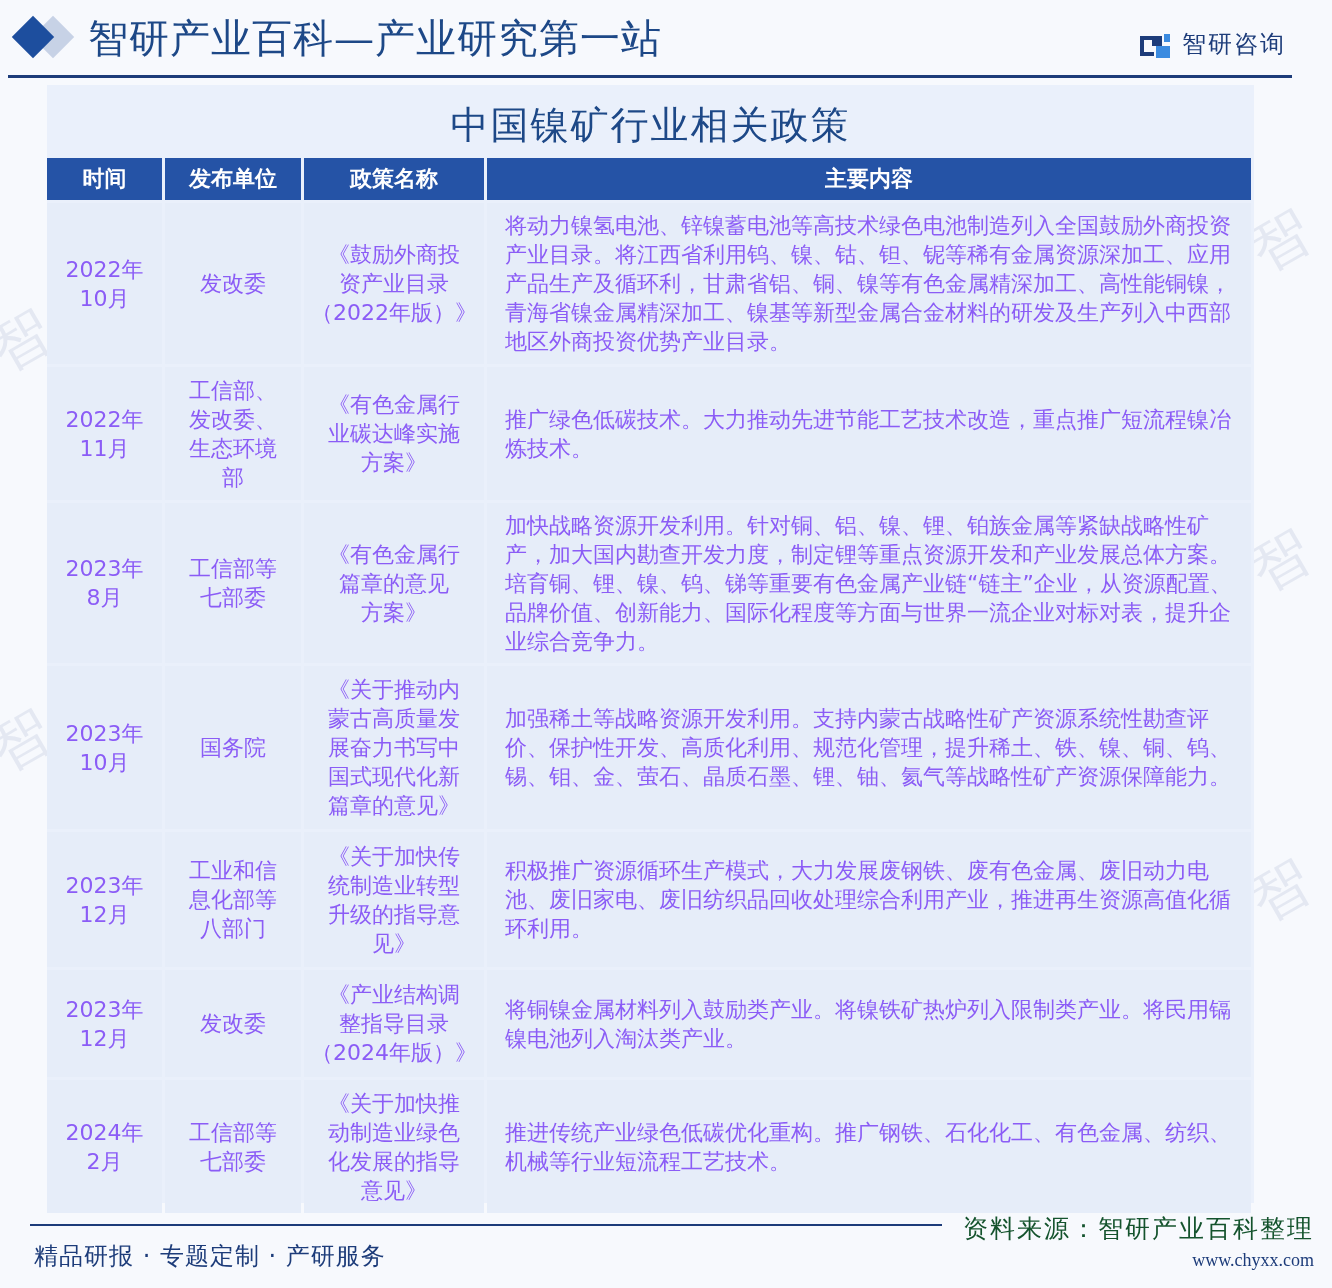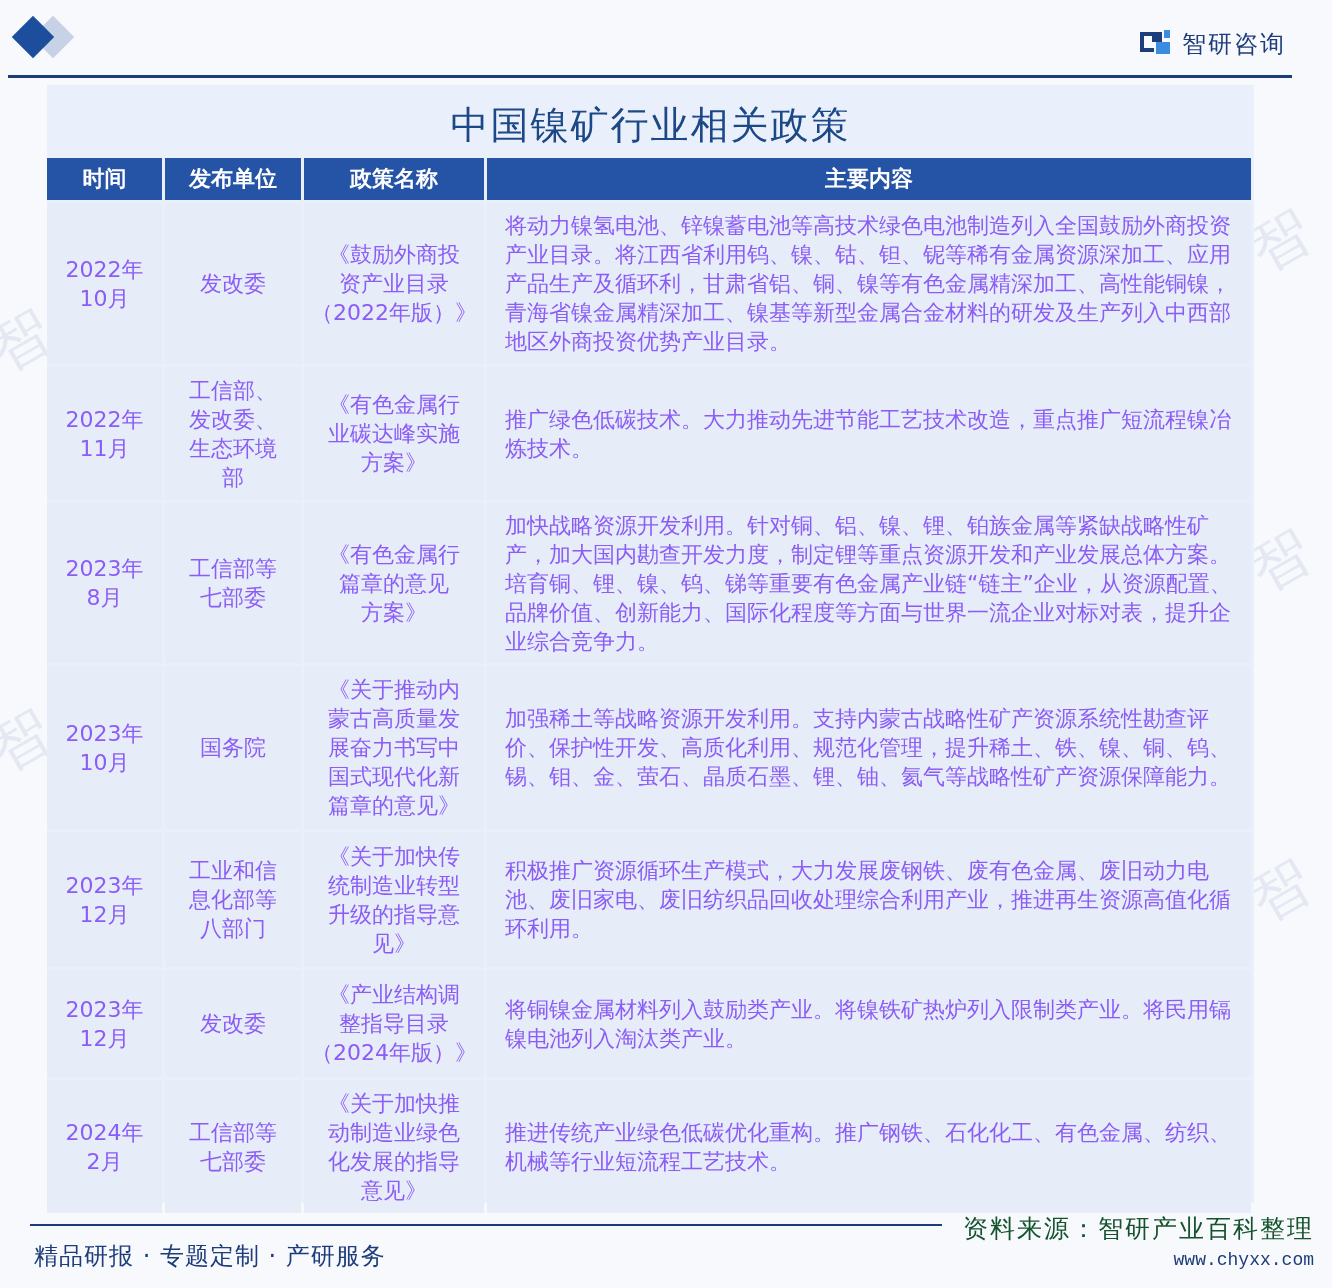--- a/index.html
+++ b/index.html
@@ -9,21 +9,21 @@
     font-family:"DejaVu Sans", "Liberation Sans", sans-serif;
   }
   .header { position:absolute; left:0; top:0; width:1332px; height:80px; }
   .diamond-wrap { position:absolute; left:12px; top:14px; width:70px; height:50px; }
   .diamond-dark { position:absolute; left:6px; top:8px; width:30px; height:30px; background:#1d4e9e; transform:rotate(45deg); }
   .diamond-light { position:absolute; left:26px; top:8px; width:30px; height:30px; background:#c7d2e6; transform:rotate(45deg); z-index:-1; }
   .site-title {
     position:absolute; left:88px; top:12px; font-size:40px; line-height:52px;
     color:#1d4887; font-family:"DejaVu Serif", "Liberation Serif", serif; letter-spacing:1px;
   }
-  .brand { position:absolute; right:46px; top:28px; display:flex; align-items:flex-start;margin-left:33px; }
+  .brand { position:absolute; right:46px; top:28px; display:flex; align-items:flex-end;margin-left:33px; }
   .brand-logo { width:32px; height:28px; margin-right:10px; position:relative; }
   .brand-logo .b1 { position:absolute; left:0; top:4px; width:14px; height:20px; border:4px solid #1d3c7a; border-right:none; box-sizing:border-box; }
   .brand-logo .b2 { position:absolute; left:12px; top:4px; width:10px; height:10px; background:#1d3c7a; }
   .brand-logo .b3 { position:absolute; left:16px; top:14px; width:14px; height:12px; background:#3b8be0; }
   .brand-logo .b4 { position:absolute; left:24px; top:2px; width:6px; height:8px; background:#3b8be0; }
   .brand-name { font-size:24px; color:#1d3c7a; letter-spacing:2px; }
   .header-rule { position:absolute; left:8px; top:75px; width:1284px; height:3px; background:#1d3c7a; }
 
   .panel { position:absolute; left:47px; top:85px; width:1207px; height:1118px; background:#eaf0fb; }
   .table-title {
@@ -42,36 +42,37 @@
     text-align:center; vertical-align:middle; padding:0 6px;
   }
   table.policy td.content { text-align:left; padding:0 14px 0 18px; }
   col.c1 { width:115px; } col.c2 { width:136px; } col.c3 { width:180px; } col.c4 { width:764px; }
 
   .watermark { position:absolute; color:rgba(170,185,210,0.25); font-size:60px; transform:rotate(-30deg); }
 
   .footer-rule-left { position:absolute; left:30px; top:1224px; width:912px; height:2px; background:#1d3c7a; }
   .footer-left { position:absolute; left:34px; top:1240px; font-size:24px; color:#1d3c7a; letter-spacing:1px; }
   .footer-source { position:absolute; right:18px; top:1212px; font-size:25px; color:#14532d; letter-spacing:2px; }
-  .footer-url { position:absolute; right:18px; top:1250px; font-size:18px; color:#1d3c7a; font-family:Liberation Mono, monospace; }
+  .footer-url { position:absolute; right:18px; top:1250px; font-size:18px; color:#1d3c7a; font-family:Liberation Serif, serif; }
 </style>
 </head>
 <body>
 
 <div class="watermark" style="left:1250px;top:200px;">智</div>
 <div class="watermark" style="left:1250px;top:520px;">智</div>
 <div class="watermark" style="left:1250px;top:850px;">智</div>
 <div class="watermark" style="left:-10px;top:300px;">智</div>
 <div class="watermark" style="left:-10px;top:700px;">智</div>
 
 <div class="header">
   <div class="diamond-wrap">
     <div class="diamond-light"></div>
     <div class="diamond-dark"></div>
   </div>
+  <div class="site-title">智研产业百科—产业研究第一站</div>
   <div class="brand">
     <div class="brand-logo">
       <div class="b1"></div>
         <div class="b2"></div>
         <div class="b3"></div>
         <div class="b4"></div>
     </div>
     <span class="brand-name">智研咨询</span>
   </div>
   <div class="header-rule"></div>

